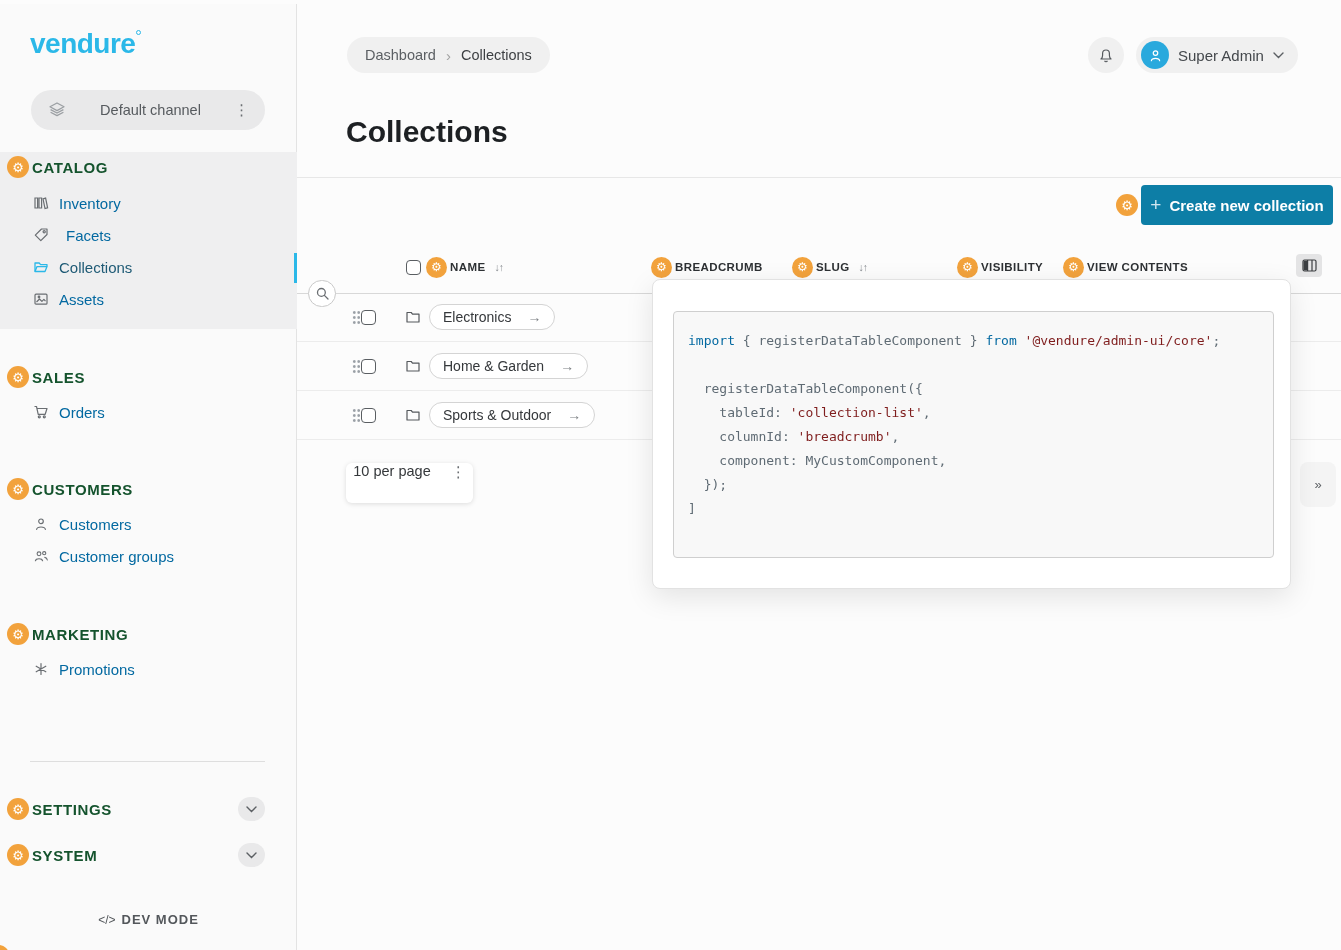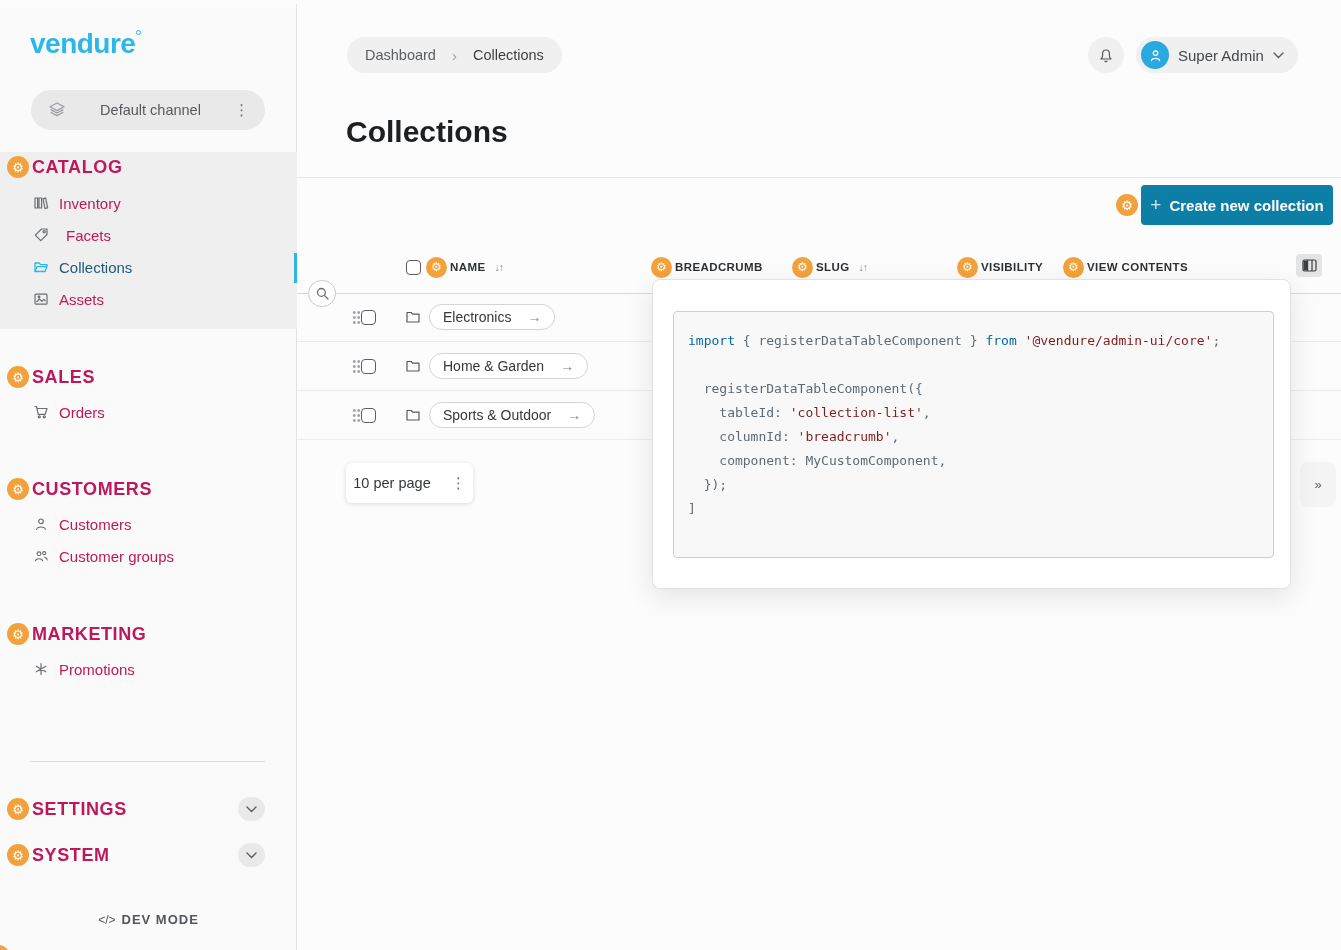--- a/index.html
+++ b/index.html
@@ -10,34 +10,34 @@
 
   
   #sidebar { position:absolute; left:0; top:4px; width:297px; height:950px; background:#fafafa; border-right:1px solid #e3e3e3; }
   .logo { position:absolute; left:30px; top:24px; font-size:28px; font-weight:700; color:#2bb8e8; letter-spacing:-0.5px; }
   .logo-mark { display:inline-block; width:5px; height:5px; border:1.5px solid #2bb8e8; border-radius:50%; vertical-align:18px; margin-left:1px; }
   .channel-pill { position:absolute; left:31px; top:86px; width:234px; height:40px; background:#e9e9ea; border-radius:20px; display:flex; align-items:center; }
   .channel-pill .txt { flex:1; text-align:center; font-size:14.5px; color:#565a5e; }
   .catalog-block { position:absolute; left:0; top:148px; width:297px; height:177px; background:#efeff0; }
   .active-bar { position:absolute; left:294px; top:249px; width:3px; height:30px; background:#2bb8e8; }
   .sec-head { position:absolute; display:flex; align-items:center; gap:3px; }
-  .sec-label { font-size:18px; font-weight:700; color:#be185d; letter-spacing:.6px; }
-  .nav-item { position:absolute; left:33px; height:32px; display:flex; align-items:center; gap:10px; font-size:15px; color:#be185d; cursor:pointer; }
+  .sec-label { font-size:15px; font-weight:700; color:#14532d; letter-spacing:.6px; }
+  .nav-item { position:absolute; left:33px; height:32px; display:flex; align-items:center; gap:10px; font-size:15px; color:#0369a1; cursor:pointer; }
   .nav-item.active { color:#1e5a75; font-weight:500; }
   .badge { width:22px; height:22px; border-radius:50%; background:#f2a23c; display:inline-flex; align-items:center; justify-content:center; flex:0 0 auto; cursor:pointer; }
   .badge::after { content:"⚙"; color:#fff; font-size:13px; line-height:1; }
   .badge.sm { width:21px; height:21px; } .badge.sm::after{ font-size:12px; }
   .chev-btn { position:absolute; width:27px; height:24px; background:#e9e9ea; border-radius:12px; display:flex; align-items:center; justify-content:center; cursor:pointer; }
   .side-divider { position:absolute; left:30px; top:757px; width:235px; height:1px; background:#dedede; }
   .devmode { position:absolute; left:0; top:908px; width:297px; text-align:center; font-size:13px; font-weight:700; color:#53575b; letter-spacing:1px; cursor:pointer; }
   .devmode .glyph { font-size:12px; font-weight:400; color:#53575b; margin-right:6px; letter-spacing:0; }
   .corner-badge { position:absolute; left:-11px; top:941px; width:20px; height:20px; border-radius:50%; background:#f2a23c; }
 
   
-  .breadcrumb { position:absolute; left:347px; top:37px; height:36px; background:#f0f0f0; border-radius:18px; display:flex; align-items:center; padding:0 18px; gap:16px; font-size:14.5px; }
+  .breadcrumb { position:absolute; left:347px; top:37px; height:36px; background:#f0f0f0; border-radius:18px; display:flex; align-items:center; padding:0 18px; gap:10px; font-size:14.5px; }
   .breadcrumb .bc-link { color:#5b5f63; cursor:pointer; }
   .breadcrumb .bc-sep { color:#a2a2a2; font-size:15px; }
   .breadcrumb .bc-current { color:#3c3f42; font-weight:500; }
   .bell-btn { position:absolute; left:1088px; top:37px; width:36px; height:36px; border-radius:50%; background:#f0f0f0; display:flex; align-items:center; justify-content:center; cursor:pointer; }
   .user-pill { position:absolute; left:1136px; top:37px; height:36px; background:#f0f0f0; border-radius:18px; display:flex; align-items:center; padding:0 14px 0 5px; gap:9px; cursor:pointer; }
   .avatar { width:28px; height:28px; border-radius:50%; background:#29a9dd; display:flex; align-items:center; justify-content:center; }
   .user-name { font-size:15px; color:#44484c; }
   .page-title { position:absolute; left:346px; top:115px; font-size:30px; font-weight:700; color:#1d2023; }
   .hdr-divider { position:absolute; left:297px; top:177px; width:1044px; height:1px; background:#e7e7e7; }
 
@@ -55,21 +55,21 @@
   .thead-line { position:absolute; left:297px; top:293px; width:1044px; height:1px; background:#d8d8d8; }
   .t-row { position:absolute; left:297px; width:1044px; height:49px; border-bottom:1px solid #ececec; display:flex; align-items:center; }
   .drag-handle { position:absolute; left:55px; width:8px; height:15px; background-image:radial-gradient(circle, #9aa0a6 1.2px, transparent 1.5px); background-size:4.5px 5px; cursor:grab; }
   .row-check { position:absolute; left:64px; }
   .row-folder { position:absolute; left:108px; top:16px; }
   .chip { position:absolute; left:132px; display:inline-flex; align-items:center; gap:16px; border:1px solid #d4d4d4; border-radius:15px; padding:4px 13px; font-size:14px; color:#35383b; background:#fff; cursor:pointer; }
   .chip .arrow { color:#7b7f83; font-size:14px; }
   .search-btn { position:absolute; left:308px; top:280px; width:28px; height:27px; border:1px solid #c9c9c9; border-radius:14px; background:#fff; display:flex; align-items:center; justify-content:center; cursor:pointer; }
 
   
-  .perpage { position:absolute; left:346px; top:463px; width:127px; height:40px; background:#fff; border-radius:6px; box-shadow:0 1px 5px rgba(0,0,0,.13); display:flex; align-items:center; justify-content:center; gap:20px; font-size:14.5px; color:#35383b; cursor:pointer; }
+  .perpage { position:absolute; left:346px; top:463px; width:127px; height:40px; background:#fff; border-radius:6px; box-shadow:0 1px 5px rgba(0,0,0,.13); display:flex; align-items:flex-start; justify-content:center; gap:20px; font-size:14.5px; color:#35383b; cursor:pointer; }
   .kebab { color:#6b6f73; font-size:15px; letter-spacing:0; }
   .next-btn { position:absolute; left:1300px; top:462px; width:36px; height:45px; background:#f4f4f4; border-radius:8px; display:flex; align-items:center; justify-content:center; font-size:13px; color:#5e6266; cursor:pointer; }
 
   
   .dev-popup { position:absolute; left:652px; top:279px; width:639px; height:310px; background:#fff; border:1px solid #e2e2e2; border-radius:8px; box-shadow:0 8px 28px rgba(0,0,0,.10); }
   .code-block { position:absolute; left:20px; top:31px; width:601px; height:247px; background:#f8f8f8; border:1px solid #cfcfcf; border-radius:4px; padding:17px 14px; overflow:hidden; }
   .code-line { font-family:"DejaVu Sans Mono", monospace; font-size:13px; line-height:24px; white-space:pre; color:#5f6b74; }
   .code-line .kw { color:#0369a1; }
   .code-line .str { color:#7f1d1d; }
   .code-line .pl { color:#5f6b74; }

